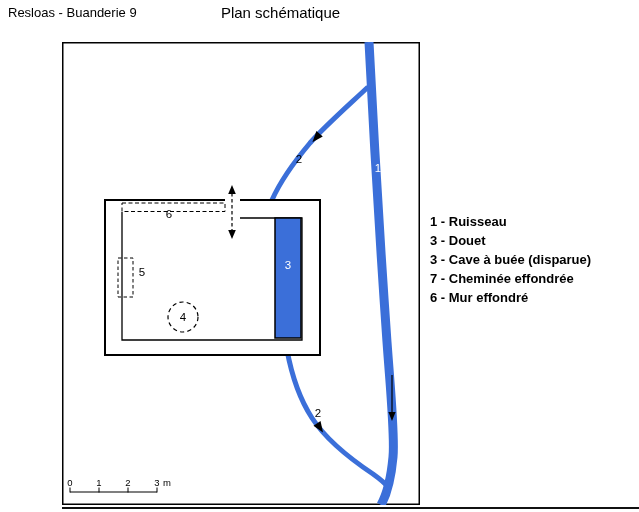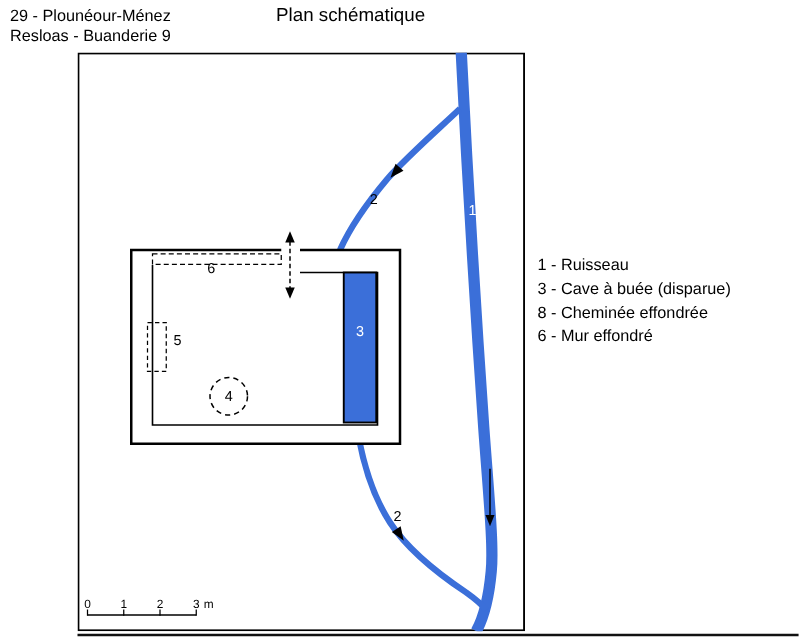--- a/index.html
+++ b/index.html
@@ -4,34 +4,33 @@
 <style>
   * { margin:0; padding:0; box-sizing:border-box; }
   html, body { background:#ffffff; }
   body {
     width:639px; height:512px; position:relative; overflow:hidden;
     font-family:"Liberation Sans", sans-serif; color:#000;
   }
   .header { position:absolute; left:8px; top:5px; font-size:13px; line-height:16px; }
   .page-title { position:absolute; left:0; top:4px; width:561px; text-align:center; font-size:15px; }
   .plan-svg { position:absolute; left:62px; top:42px; }
-  .legend { position:absolute; left:430px; top:202px; font-size:13px; line-height:19px; }
+  .legend { position:absolute; left:430px; top:212px; font-size:13px; line-height:19px;font-weight:bold; }
   .bottom-rule { position:absolute; left:62px; top:507px; width:577px; height:2px; background:#111; }
   svg text { font-family:"Liberation Sans", sans-serif; }
   .lbl { font-size:11.5px; fill:#000; }
   .lbl-white { font-size:11.5px; fill:#ffffff; }
   .scale-txt { font-size:9.5px; fill:#000; }
   .water-stroke { stroke: var(--water, #3B6FD9); }
   .water-fill { fill: var(--water, #3B6FD9); }
 </style>
 </head>
 <body>
 
 <div class="header">
-  <div>29 - Plounéour-Ménez</div>
   <div>Resloas - Buanderie 9</div>
 </div>
 
 <div class="page-title">Plan schématique</div>
 
 <svg class="plan-svg" width="358" height="463" viewBox="0 0 358 463">
 
   <rect x="0.75" y="0.75" width="356.5" height="461.5" fill="#ffffff" stroke="#000" stroke-width="1.5"></rect>
 
   <path class="water-stroke" d="M 307 0 C 311 80 318 200 325 300 C 329 355 333 395 331 415 C 329 437 325 452 319 463" fill="none" stroke-width="9"></path>
@@ -81,18 +80,19 @@
     <text class="scale-txt" x="8" y="444" text-anchor="middle">0</text>
     <text class="scale-txt" x="37" y="444" text-anchor="middle">1</text>
     <text class="scale-txt" x="66" y="444" text-anchor="middle">2</text>
     <text class="scale-txt" x="95" y="444" text-anchor="middle">3</text>
     <text class="scale-txt" x="101" y="444" text-anchor="start">m</text>
   </g>
 </svg>
 
 <div class="legend">
   <div class="legend-item">1 - Ruisseau</div>
+  <div class="legend-item">3 - Douet</div>
   <div class="legend-item">3 - Cave à buée (disparue)</div>
-  <div class="legend-item">8 - Cheminée effondrée</div>
+  <div class="legend-item">7 - Cheminée effondrée</div>
   <div class="legend-item">6 - Mur effondré</div>
 </div>
 
 <div class="bottom-rule"></div>
 
 </body></html>

